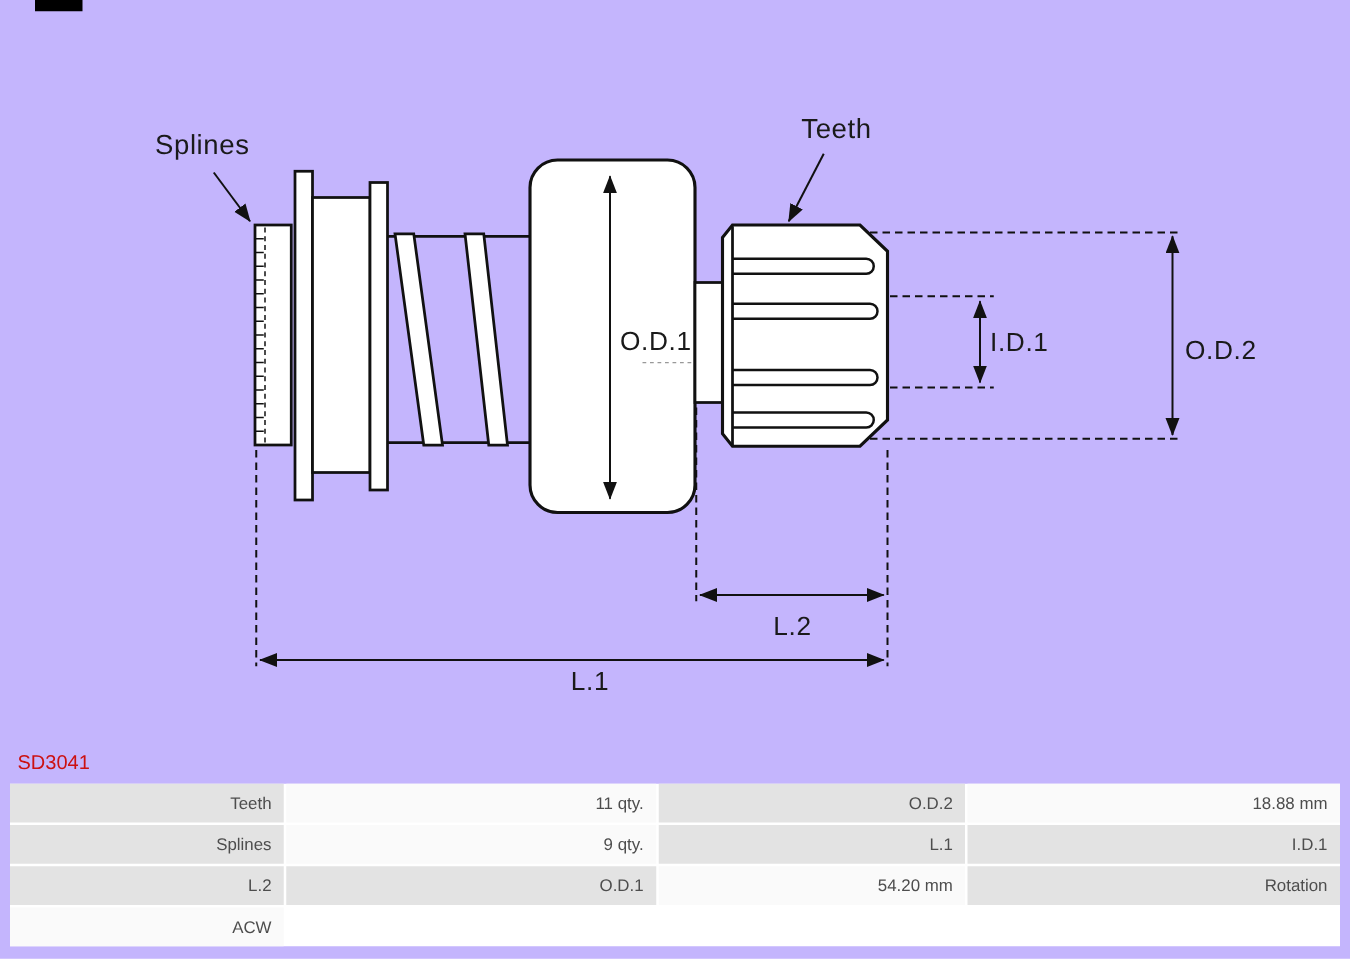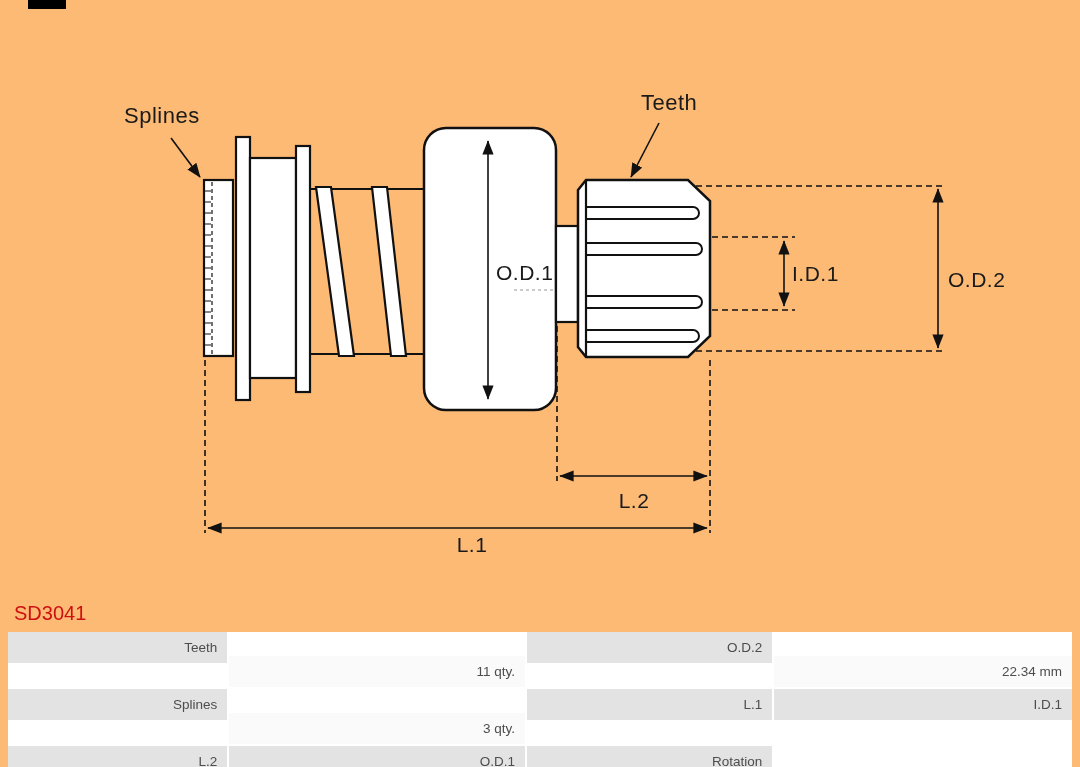--- a/index.html
+++ b/index.html
@@ -1,29 +1,29 @@
 <!DOCTYPE html>
 <html><head>
 <meta charset="utf-8">
 <style>
   html,body{margin:0;padding:0;background:#ffffff;}
   body{
     width:1080px;height:767px;overflow:hidden;
     font-family:"Liberation Sans",sans-serif;
     -webkit-font-smoothing:antialiased;
   }
-  .page{width:1080px;height:767px;position:relative;background:#fdba74;}
+  .page{width:1080px;height:767px;position:relative;background:#c4b5fd;}
   .diagram-wrap{width:1080px;height:600px;position:relative;}
   svg text{font-family:"Liberation Sans","DejaVu Sans",sans-serif;fill:#1a1a1a;}
   .callout-text{font-size:22px;letter-spacing:0.5px;}
   .dim-text{font-size:21px;letter-spacing:0.5px;}
 
   .part-number{
     color:#cc1111;
-    font-size:20px;
+    font-size:16px;
     margin:2px 0 7px 14px;
     font-weight:400;
   }
   .spec-table{
     margin:0 8px;
     display:grid;
     grid-template-columns:218fr 294fr 244fr 296fr;
     gap:2px;
     background:#ffffff;
   }
@@ -32,21 +32,21 @@
     line-height:31px;
     font-size:13.5px;
     color:#4d4d4d;
     text-align:right;
     padding-right:10px;
     box-sizing:border-box;
     white-space:nowrap;
     overflow:hidden;
   }
   .spec-label{background:#e3e3e3;}
-  .spec-value{background:#fafafa;margin-top:24px;}
+  .spec-value{background:#fafafa;}
 </style>
 </head>
 <body>
 
 <div class="page">
 
   <div class="diagram-wrap">
     <svg viewBox="0 0 1080 600" width="1080" height="600">
       <defs>
         <marker id="arrE" markerWidth="12" markerHeight="10" refX="8.5" refY="3.5" orient="auto" markerUnits="strokeWidth">
@@ -121,27 +121,28 @@
     </svg>
   </div>
 
   <div class="part-number">SD3041</div>
 
   <div class="spec-table">
 
     <div class="spec-cell spec-label">Teeth</div>
     <div class="spec-cell spec-value">11 qty.</div>
     <div class="spec-cell spec-label">O.D.2</div>
-    <div class="spec-cell spec-value">22.34 mm</div>
+    <div class="spec-cell spec-value">18.88 mm</div>
 
     <div class="spec-cell spec-label">Splines</div>
-    <div class="spec-cell spec-value">3 qty.</div>
+    <div class="spec-cell spec-value">9 qty.</div>
     <div class="spec-cell spec-label">L.1</div>
 
     <div class="spec-cell spec-label">I.D.1</div>
     <div class="spec-cell spec-label">L.2</div>
 
     <div class="spec-cell spec-label">O.D.1</div>
+    <div class="spec-cell spec-value">54.20 mm</div>
     <div class="spec-cell spec-label">Rotation</div>
     <div class="spec-cell spec-value">ACW</div>
   </div>
 
 </div>
 
 </body></html>

